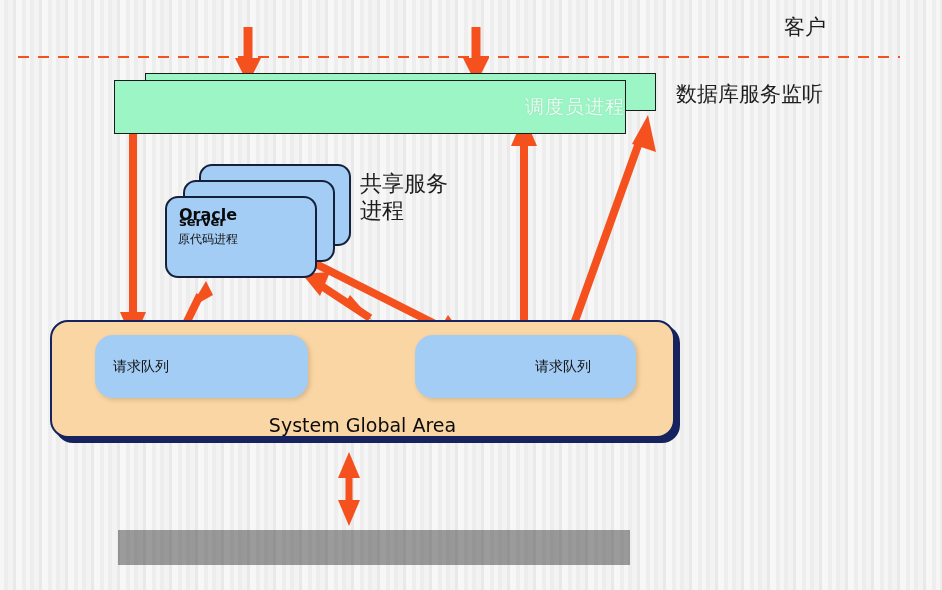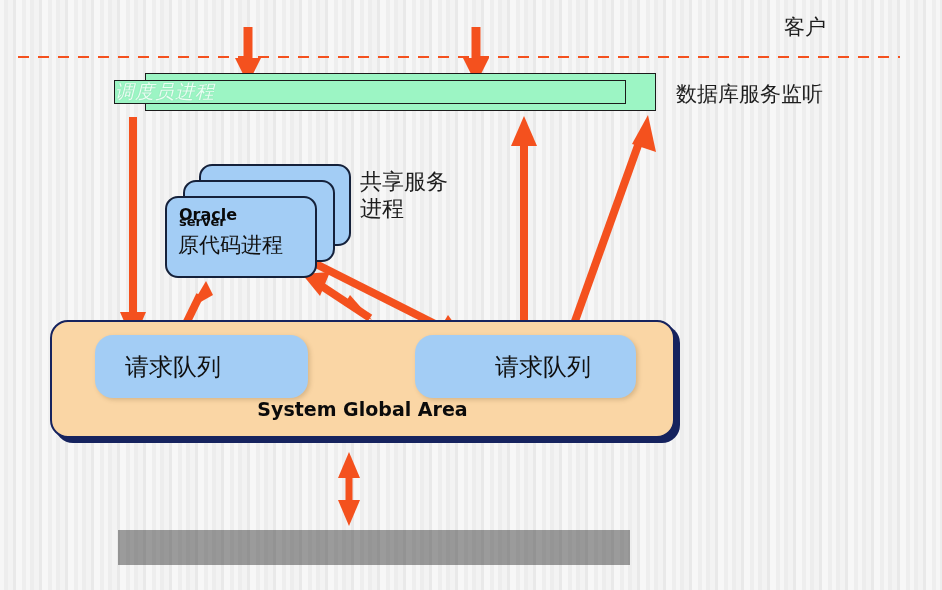--- a/index.html
+++ b/index.html
@@ -48,29 +48,28 @@
     left: 145px; top: 73px;
     width: 511px; height: 38px;
     background: #9cf5c4;
     border: 1.5px solid #1b1b1b;
     box-sizing: border-box;
     z-index: 4;
   }
   .green-front {
     position: absolute;
     left: 114px; top: 80px;
-    width: 512px; height: 24px;
+    width: 512px; height: 54px;
     background: #9cf5c4;
     border: 1.5px solid #1b1b1b;
     box-sizing: border-box;
     z-index: 5;
     display: flex;
     align-items: center;
-    justify-content: flex-start;
-    font-style: italic;
+    justify-content: flex-end;
   }
   .green-front .lbl {
     font-family: "DejaVu Sans", "Liberation Sans", sans-serif;
     font-size: 19px;
     color: #e8fff2;
     letter-spacing: 1px;
     text-shadow: 0 0 1px rgba(120,200,160,0.9);
   }
 
   
@@ -104,29 +103,29 @@
     font-size: 13px;
     font-weight: bold;
     color: #0a0a0a;
     line-height: 15px;
     white-space: nowrap;
   }
   .srv-1 .cn {
     position: absolute;
     left: 11px; top: 33px;
     font-family: "DejaVu Sans", "Liberation Sans", sans-serif;
-    font-size: 21px;
+    font-size: 12px;
     color: #111;
     white-space: nowrap;
   }
 
   
   .side-label {
     position: absolute;
-    font-family: Liberation Mono, monospace;
+    font-family: Liberation Sans, sans-serif;
     color: #1d1d1d;
     white-space: pre-line;
     z-index: 10;
   }
   #label-client { left: 784px; top: 13px; font-size: 21px; }
   #label-listener { left: 676px; top: 80px; font-size: 21px; }
   #label-shared {
     left: 360px; top: 170px;
     font-size: 22px;
     line-height: 27px;
@@ -148,46 +147,45 @@
     width: 625px; height: 118px;
     background: #fad6a5;
     border: 2px solid #16235e;
     border-radius: 18px;
     box-sizing: border-box;
     z-index: 3;
   }
   #sga-title {
     position: absolute;
     left: 0; right: 0;
-    bottom: 16px;
+    bottom: 0;
     text-align: center;
     font-family: "DejaVu Sans", "Liberation Sans", sans-serif;
     font-size: 19px;
-    font-weight: bold;
+    font-weight: normal;
     color: #0b0b0b;
   }
   .queue {
     position: absolute;
     background: #a3cdf5;
     border-radius: 18px;
     top: 335px;
     height: 63px;
     display: flex;
     align-items: center;
     z-index: 6;
     box-shadow: 2px 2px 4px rgba(120,90,50,0.25);
   }
   #queue-left  { left: 95px;  width: 213px; justify-content: flex-start; padding-left: 18px; box-sizing: border-box; }
   #queue-right { left: 415px; width: 221px; justify-content: flex-end;   padding-right: 45px; box-sizing: border-box; }
   .queue .lbl {
     font-family: "DejaVu Sans", "Liberation Sans", sans-serif;
-    font-size: 24px;
+    font-size: 14px;
     color: #101010;
     white-space: nowrap;
-    margin-left: 12px;
   }
 
   
   #bgproc-shadow {
     position: absolute;
     left: 118px; top: 530px;
     width: 512px; height: 35px;
     background: #2b2b2b;
     opacity: .45;
     z-index: 2;

